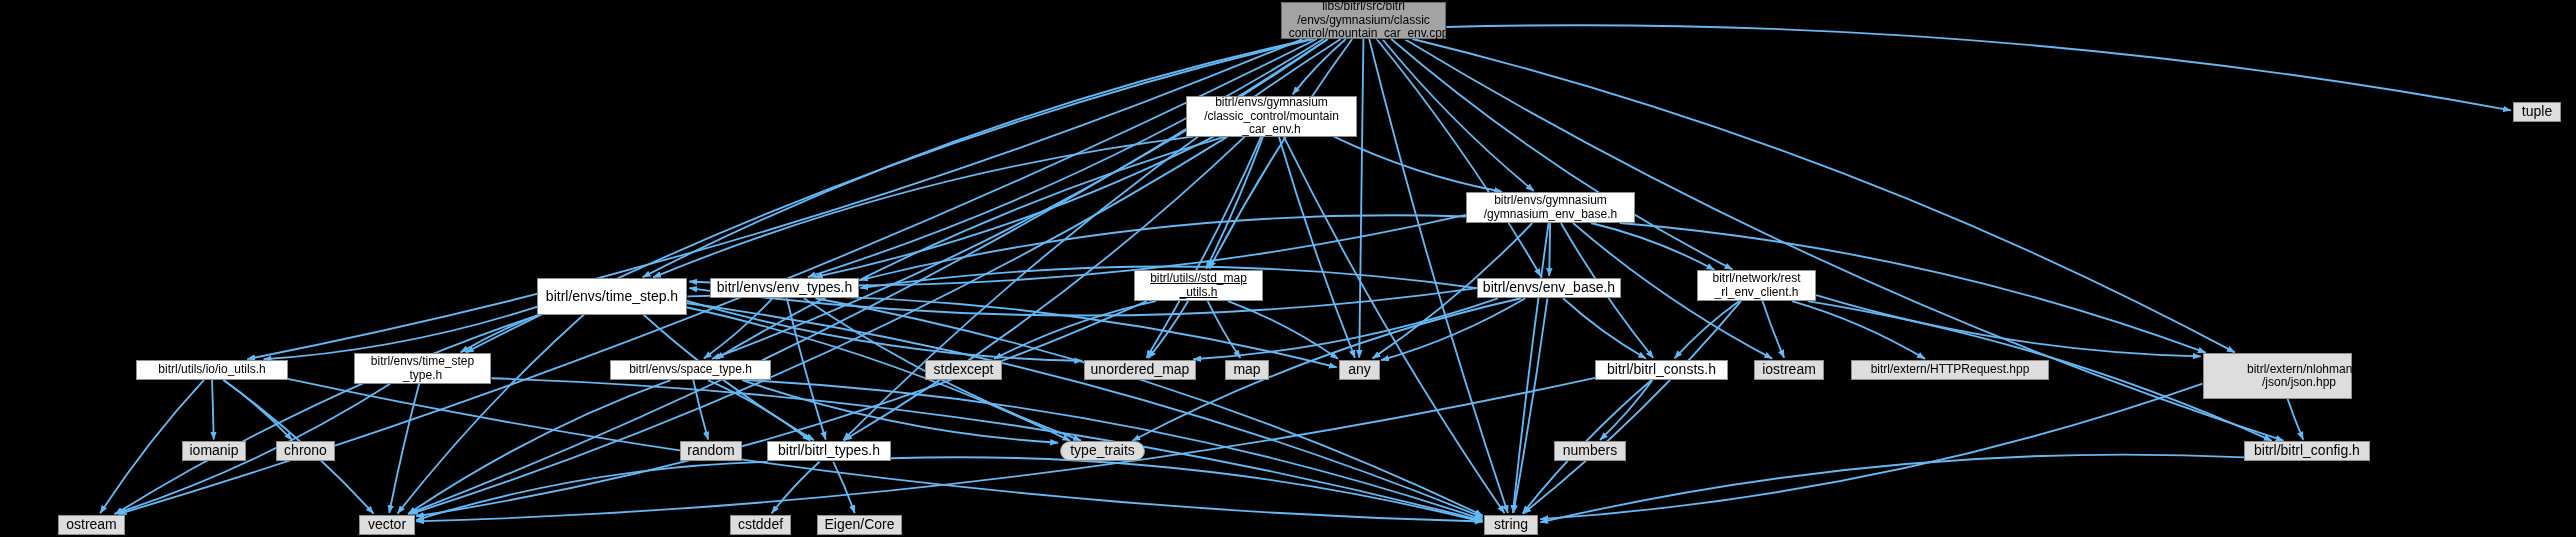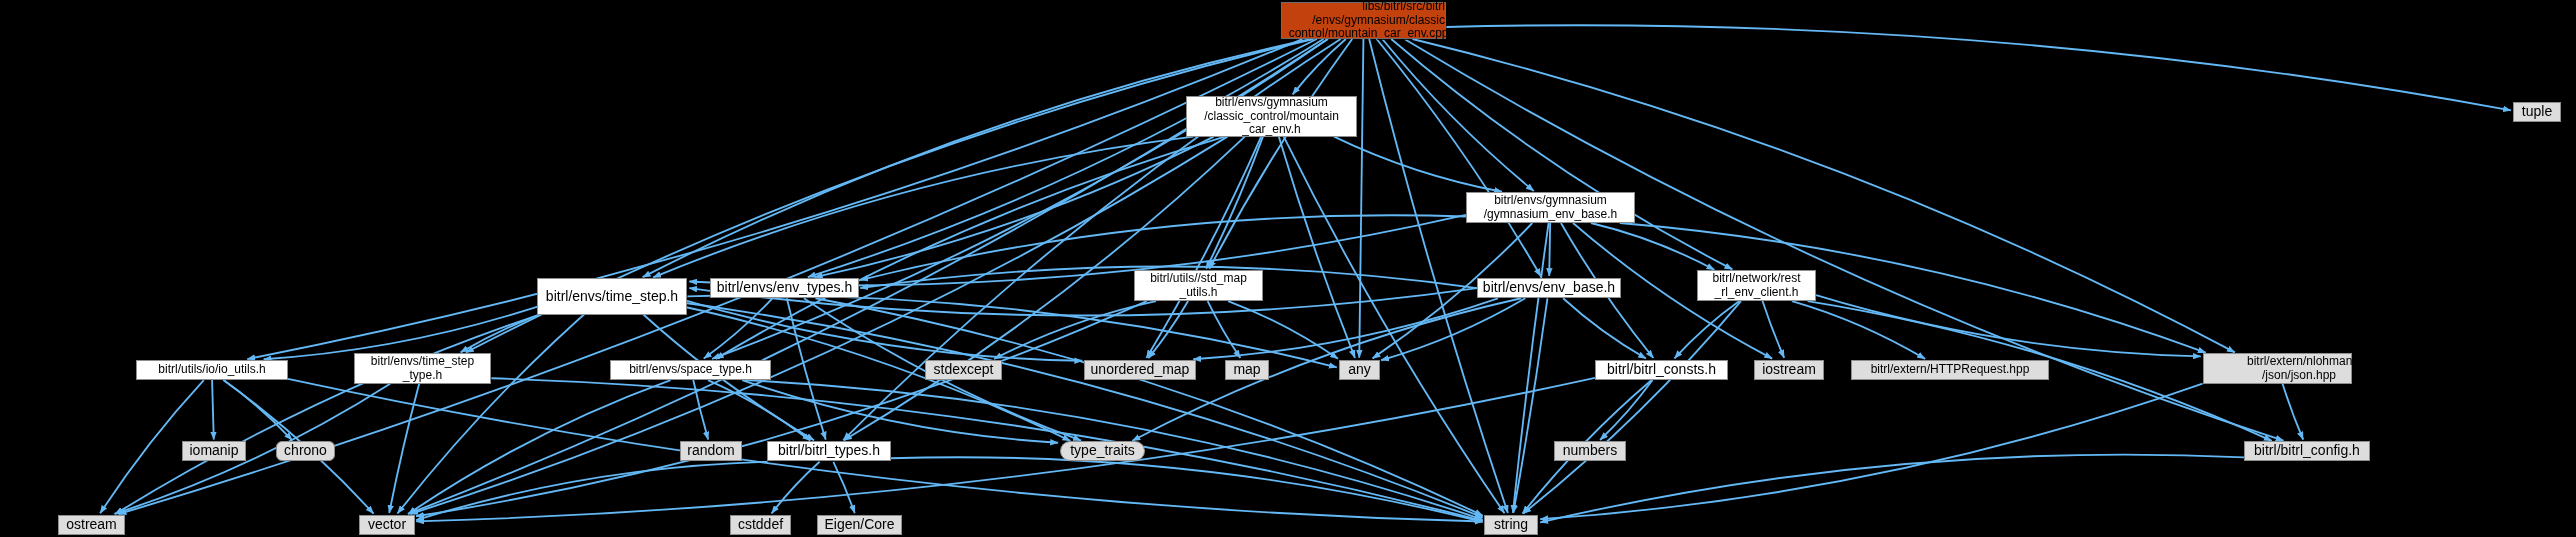--- a/index.html
+++ b/index.html
@@ -4,21 +4,21 @@
 <style>
   html,body{margin:0;padding:0;background:#000;}
   #graph{position:relative;width:2576px;height:538px;background:#000;overflow:hidden;}
   svg.edges{position:absolute;left:0;top:0;width:2576px;height:538px;}
   .node{position:absolute;box-sizing:border-box;display:flex;align-items:center;
         justify-content:center;text-align:center;font-family:"Liberation Sans",sans-serif;
         color:#000;line-height:1.12;}
   .node span{display:block;width:100%;padding:0 3.7px;}
   .n-sys{background:#dddddd;border:0.9px solid #8e8e8e;font-size:14px;}
   .n-hdr{background:#ffffff;border:0.9px solid #8e8e8e;font-size:14px;}
-  .n-root{background:#c2410c;border:0.9px solid #6b6b6b;font-size:14px;text-align:right;}
+  .n-root{background:#a3a3a3;border:0.9px solid #6b6b6b;font-size:14px;}
   .n-small{font-size:12px;}
 </style>
 </head>
 <body>
 
 <div id="graph">
   <svg class="edges" viewBox="0 0 2773 579" preserveAspectRatio="none">
     <defs>
       <marker id="ah" markerWidth="9" markerHeight="7" refX="8.5" refY="3.5" orient="auto" markerUnits="userSpaceOnUse">
         <path d="M0,0 L9,3.5 L0,7 z" fill="#63b8f5"></path>
@@ -130,21 +130,21 @@
       </div>
       <div class="node n-hdr n-small" style="left: 1466px; top: 192px; width: 169px; height: 31px;">
         <span>bitrl/envs/gymnasium<br>/gymnasium_env_base.h</span>
       </div>
       <div class="node n-hdr" style="left: 537px; top: 278px; width: 150px; height: 37px;">
         <span>bitrl/envs/time_step.h</span>
       </div>
       <div class="node n-hdr" style="left: 710px; top: 278px; width: 149px; height: 20.4px;">
         <span>bitrl/envs/env_types.h</span>
       </div>
-      <div class="node n-hdr n-small" style="left: 1134px; top: 270px; width: 129px; height: 31px;">
+      <div class="node n-hdr n-small" style="left: 1134px; top: 270px; width: 129px; height: 31px; text-decoration: underline;">
         <span>bitrl/utils//std_map<br>_utils.h</span>
       </div>
       <div class="node n-hdr" style="left: 1477px; top: 278px; width: 144px; height: 20.4px;">
         <span>bitrl/envs/env_base.h</span>
       </div>
       <div class="node n-hdr n-small" style="left: 1697px; top: 270px; width: 119px; height: 31px;">
         <span>bitrl/network/rest<br>_rl_env_client.h</span>
       </div>
       <div class="node n-hdr n-small" style="left: 136px; top: 360px; width: 152px; height: 20.4px;">
         <span>bitrl/utils/io/io_utils.h</span>
@@ -169,27 +169,27 @@
       </div>
       <div class="node n-hdr" style="left: 1595px; top: 360px; width: 133px; height: 20.4px;">
         <span>bitrl/bitrl_consts.h</span>
       </div>
       <div class="node n-sys" style="left: 1754px; top: 360px; width: 70px; height: 20.4px;">
         <span>iostream</span>
       </div>
       <div class="node n-sys n-small" style="left: 1851px; top: 360px; width: 198px; height: 20.4px;">
         <span>bitrl/extern/HTTPRequest.hpp</span>
       </div>
-      <div class="node n-sys n-small" style="left: 2203px; top: 353px; width: 149px; height: 31px; padding-left: 43px;">
+      <div class="node n-sys n-small" style="left: 2203px; top: 353px; width: 149px; height: 46px; padding-left: 43px;">
         <span>bitrl/extern/nlohmann<br>/json/json.hpp</span>
       </div>
       <div class="node n-sys" style="left: 182px; top: 441px; width: 64px; height: 20.4px;">
         <span>iomanip</span>
       </div>
-      <div class="node n-sys" style="left: 276px; top: 441px; width: 59px; height: 20.4px; border-radius: 6px;">
+      <div class="node n-sys" style="left: 276px; top: 441px; width: 59px; height: 20.4px;">
         <span>chrono</span>
       </div>
       <div class="node n-sys" style="left: 680px; top: 441px; width: 62px; height: 20.4px;">
         <span>random</span>
       </div>
       <div class="node n-hdr" style="left: 767px; top: 441px; width: 124px; height: 20.4px;">
         <span>bitrl/bitrl_types.h</span>
       </div>
       <div class="node n-sys" style="left: 1060px; top: 441px; width: 85px; height: 20.4px; border-radius: 10px;">
         <span>type_traits</span>

